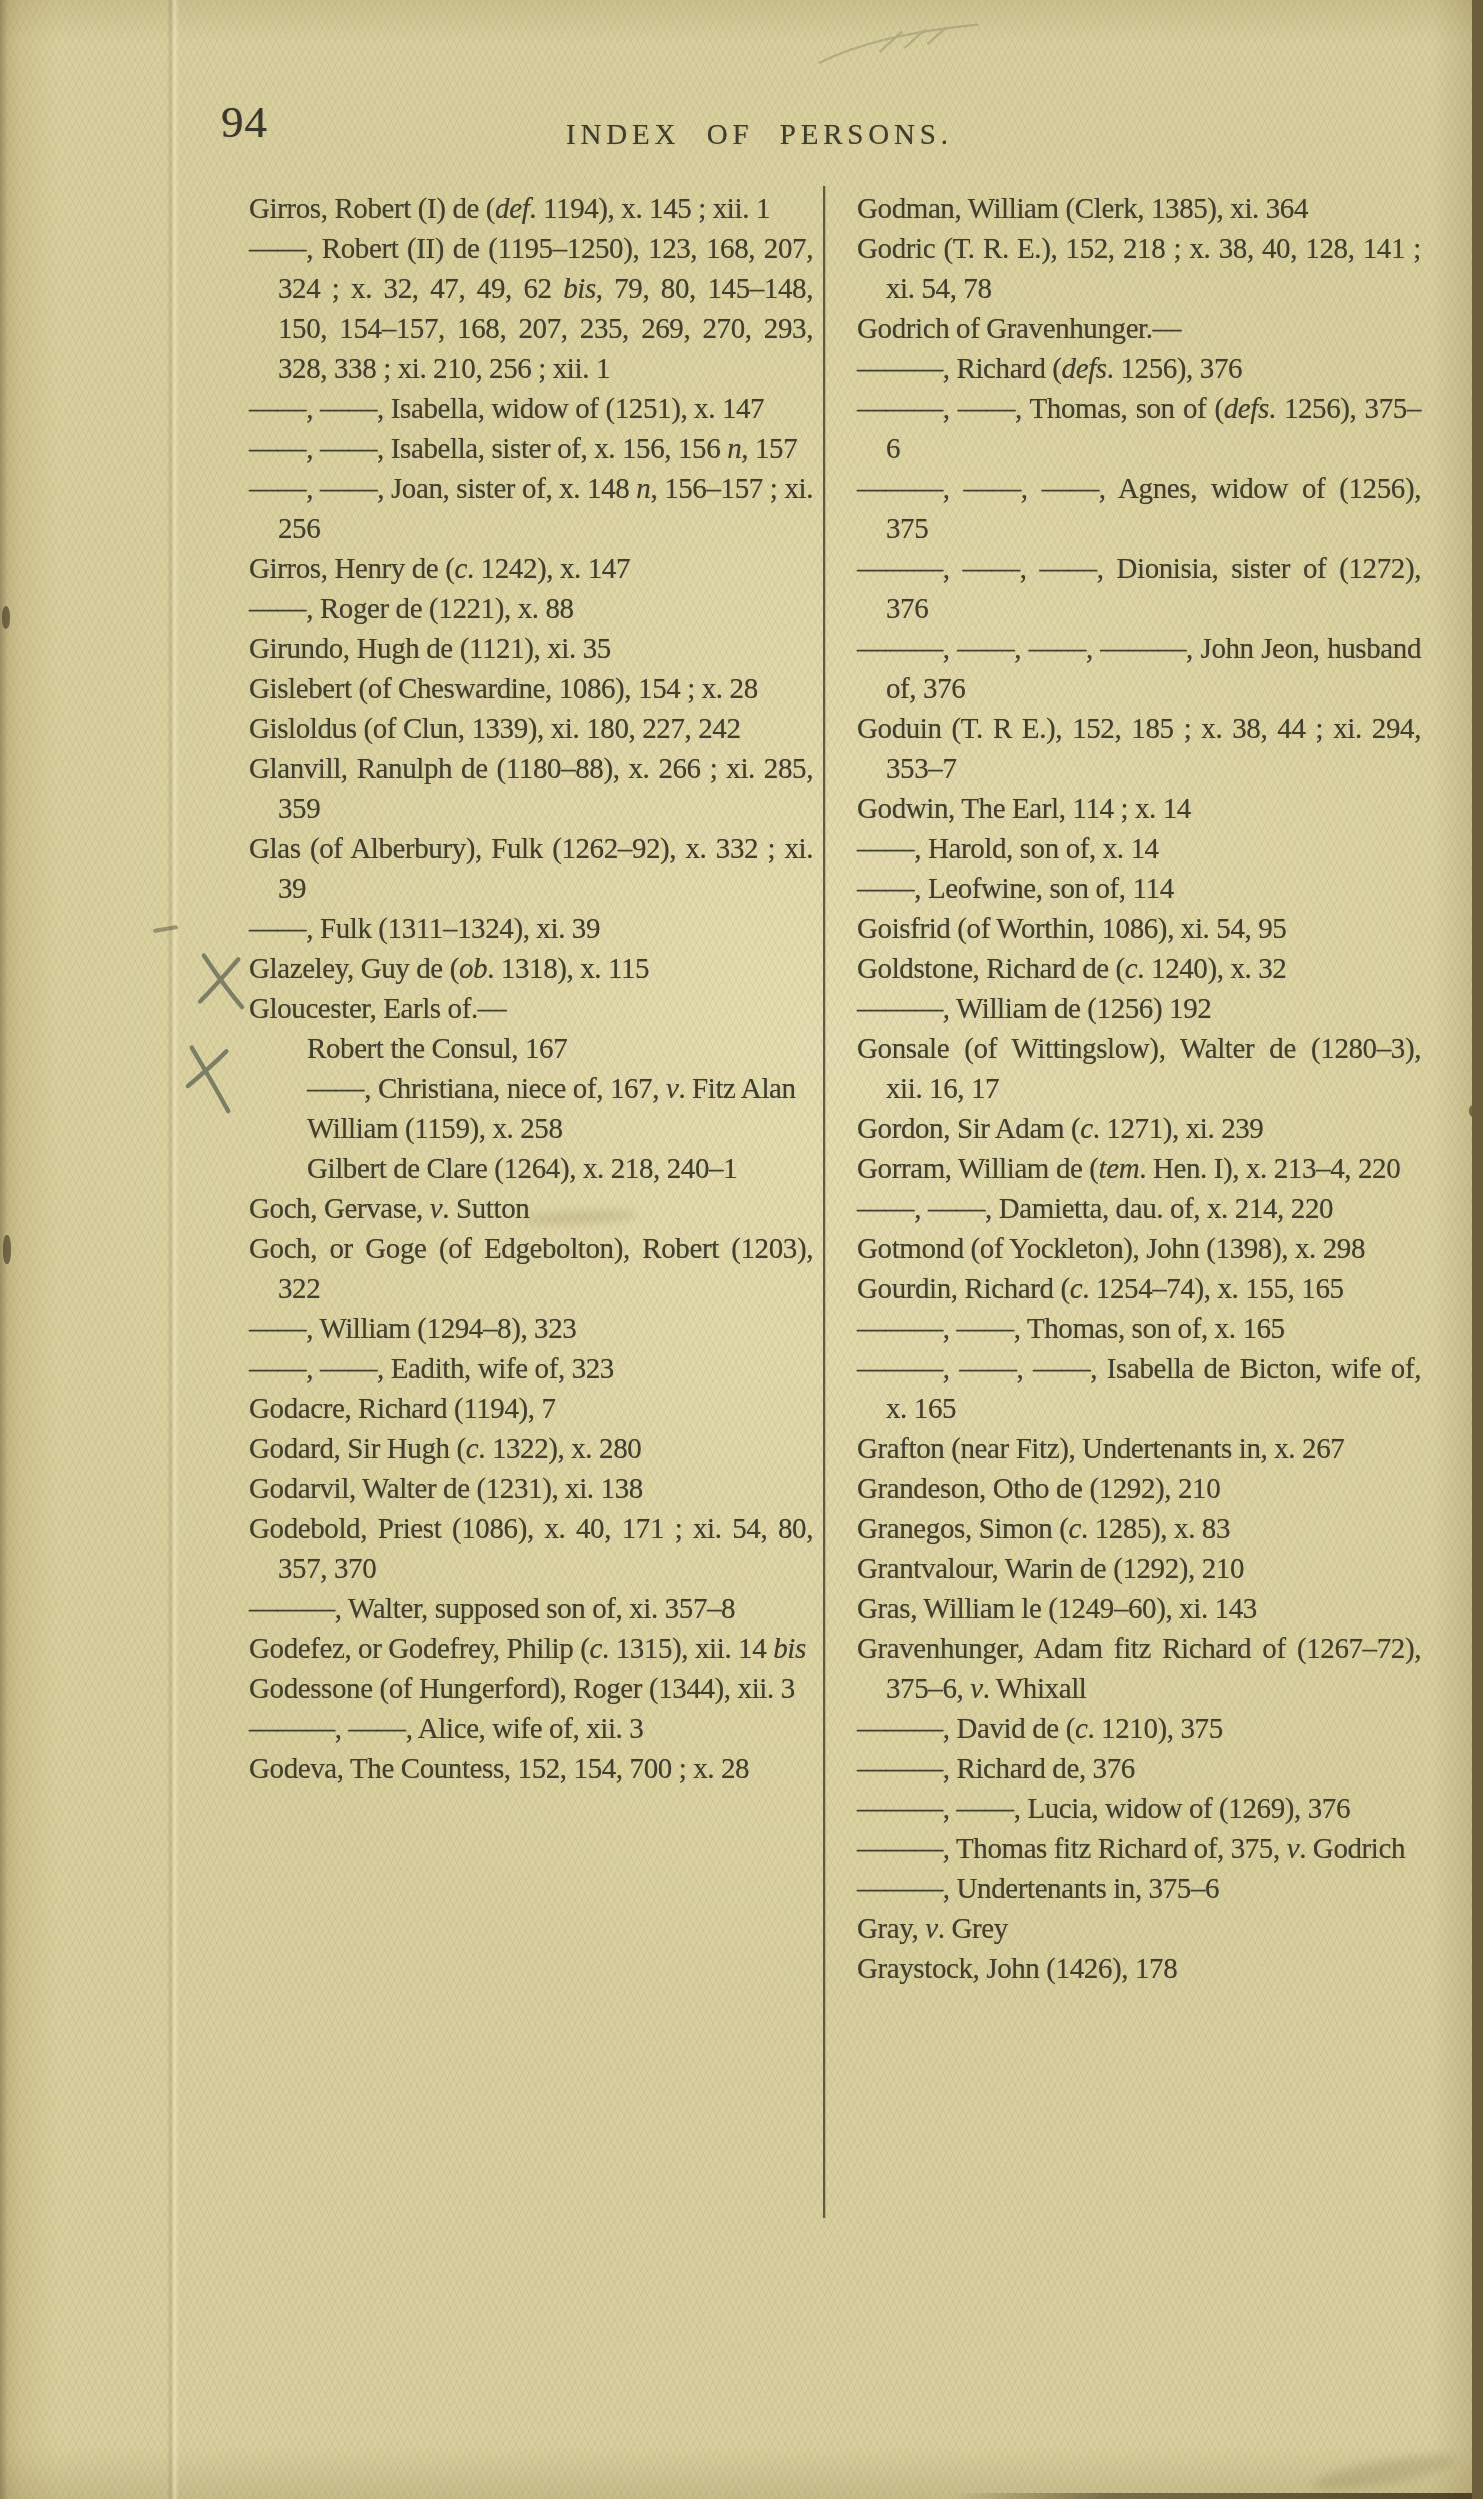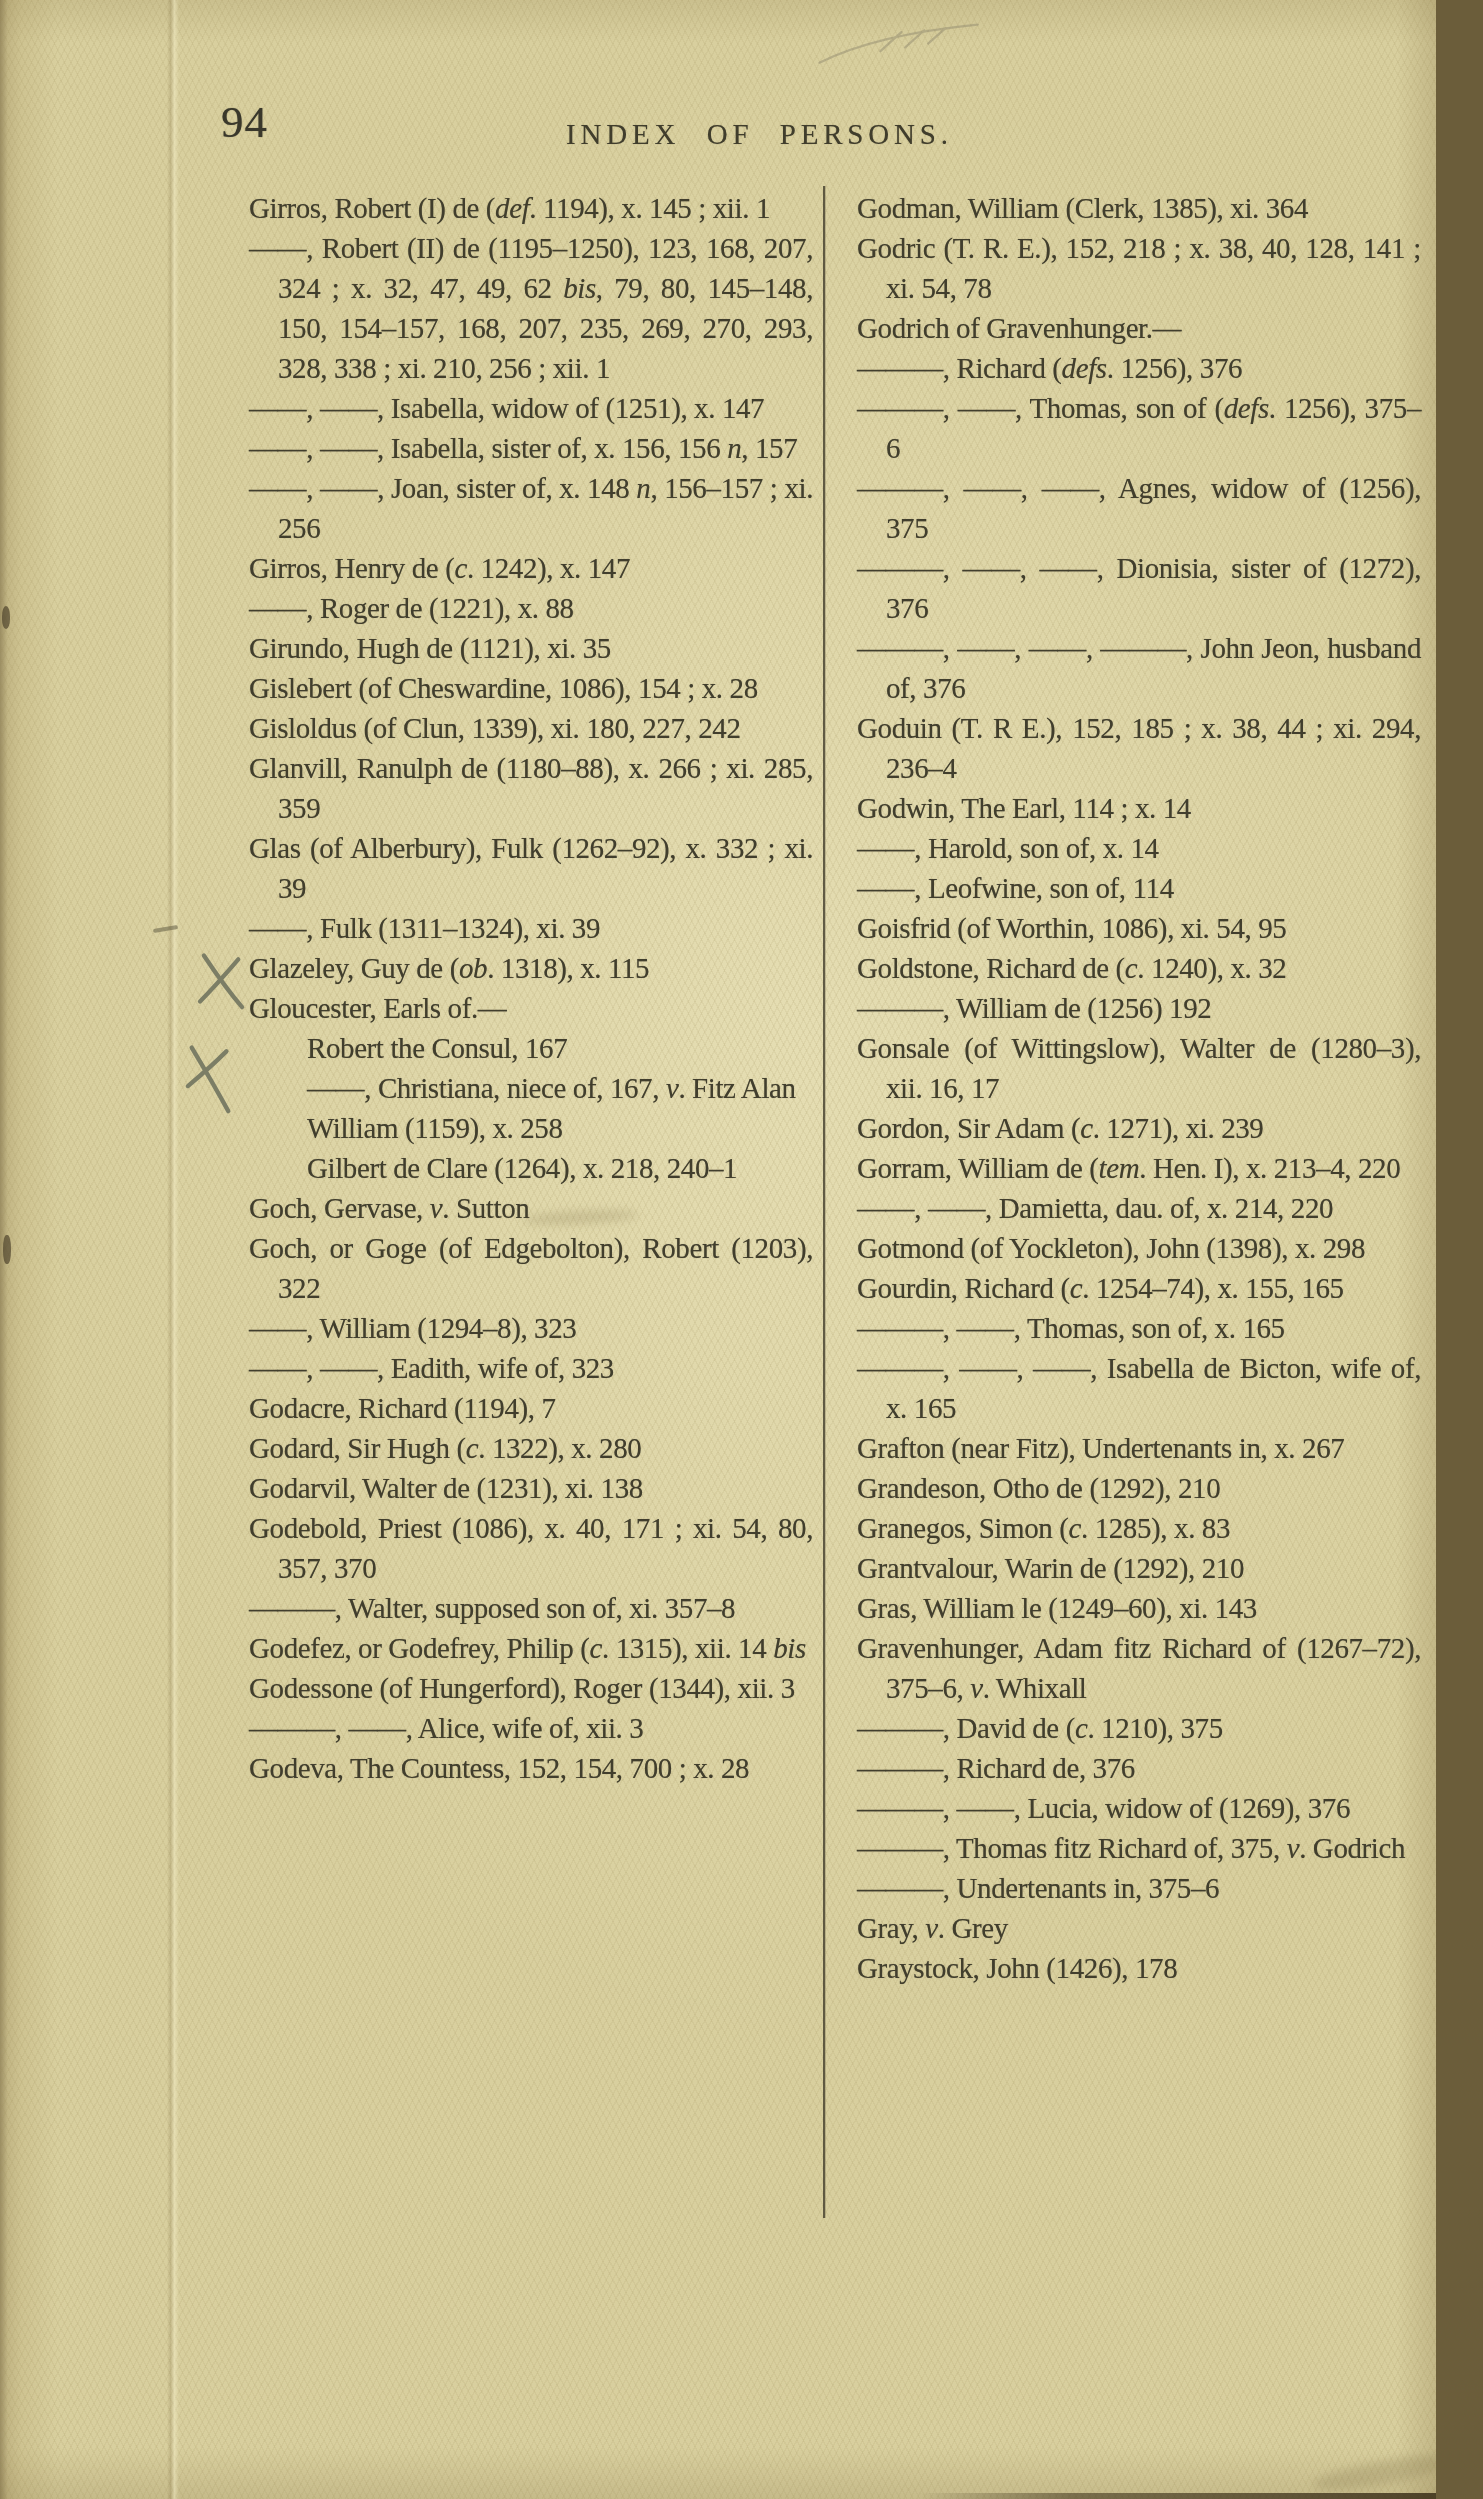--- a/index.html
+++ b/index.html
@@ -7,20 +7,21 @@
   .page{
     position:relative;width:1436px;height:2500px;overflow:hidden;
     font-family:"Liberation Serif","DejaVu Serif",serif;
     background:
       radial-gradient(ellipse 75% 55% at 56% 42%, rgba(250,245,212,0.38), rgba(0,0,0,0) 72%),
       linear-gradient(90deg, rgba(96,78,40,0.50) 0px, rgba(145,125,75,0.30) 7.7px, rgba(160,140,85,0.18) 21px, rgba(0,0,0,0) 58px),
       linear-gradient(270deg, rgba(120,100,55,0.22) 0px, rgba(0,0,0,0) 40px),
       linear-gradient(0deg, rgba(122,102,55,0.20) 0px, rgba(0,0,0,0) 53px),
       linear-gradient(180deg, rgba(130,112,62,0.16) 0px, rgba(0,0,0,0) 43px),
       #d8cf9e;
+    padding-left: 36px;
   }
   
   .page::before{
     content:"";position:absolute;inset:0;pointer-events:none;
     background:
       repeating-linear-gradient(62deg,  rgba(152,135,82,0.10) 0 1.4px, rgba(0,0,0,0) 1.4px 5.8px),
       repeating-linear-gradient(-62deg, rgba(152,135,82,0.10) 0 1.4px, rgba(0,0,0,0) 1.4px 5.8px);
   }
   .crease{
     position:absolute;left:167px;top:0;width:11.5px;height:100%;
@@ -120,21 +121,21 @@
 
   <div class="col col-right">
       <p class="entry">Godman, William (Clerk, 1385), xi. 364</p>
       <p class="entry">Godric (T. R. E.), 152, 218 ; x. 38, 40, 128, 141 ; xi. 54, 78</p>
       <p class="entry">Godrich of Gravenhunger.—</p>
       <p class="entry">———, Richard (<i>defs</i>. 1256), 376</p>
       <p class="entry">———, ——, Thomas, son of (<i>defs</i>. 1256), 375–6</p>
       <p class="entry">———, ——, ——, Agnes, widow of (1256), 375</p>
       <p class="entry">———, ——, ——, Dionisia, sister of (1272), 376</p>
       <p class="entry">———, ——, ——, ———, John Jeon, husband of, 376</p>
-      <p class="entry">Goduin (T. R E.), 152, 185 ; x. 38, 44 ; xi. 294, 236–4</p>
+      <p class="entry">Goduin (T. R E.), 152, 185 ; x. 38, 44 ; xi. 294, 353–7</p>
       <p class="entry">Godwin, The Earl, 114 ; x. 14</p>
       <p class="entry">——, Harold, son of, x. 14</p>
       <p class="entry">——, Leofwine, son of, 114</p>
       <p class="entry">Goisfrid (of Worthin, 1086), xi. 54, 95</p>
       <p class="entry">Goldstone, Richard de (<i>c</i>. 1240), x. 32</p>
       <p class="entry">———, William de (1256) 192</p>
       <p class="entry">Gonsale (of Wittingslow), Walter de (1280–3), xii. 16, 17</p>
       <p class="entry">Gordon, Sir Adam (<i>c</i>. 1271), xi. 239</p>
       <p class="entry">Gorram, William de (<i>tem</i>. Hen. I), x. 213–4, 220</p>
       <p class="entry">——, ——, Damietta, dau. of, x. 214, 220</p>

